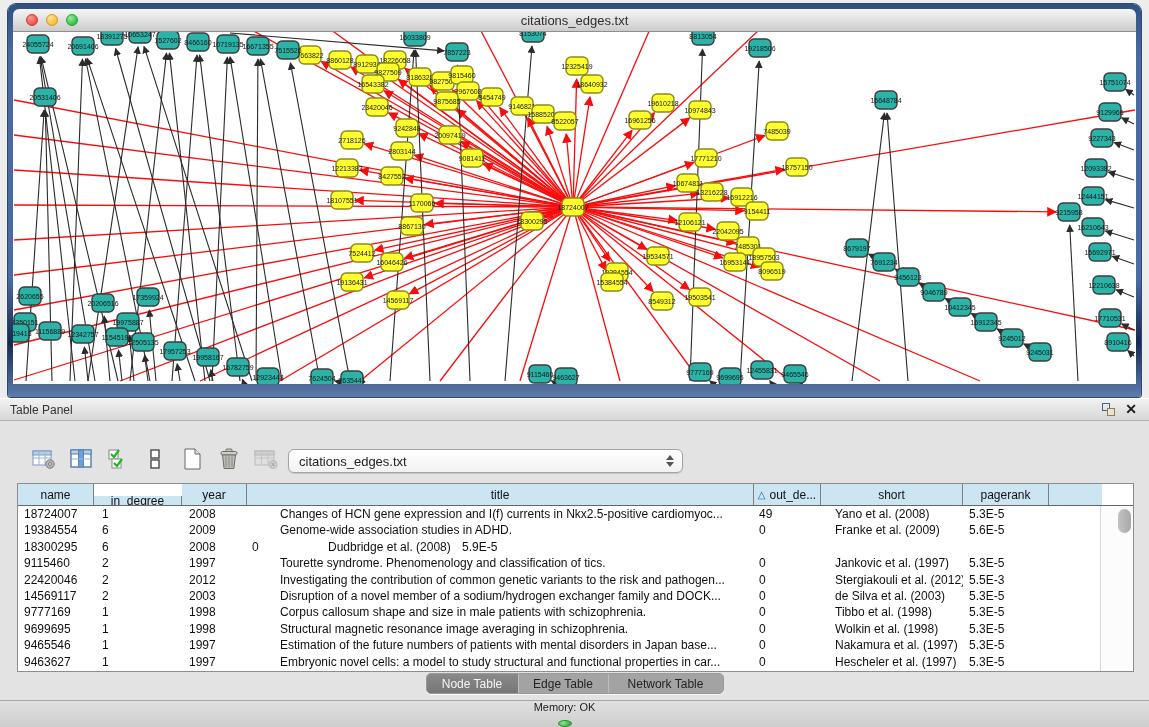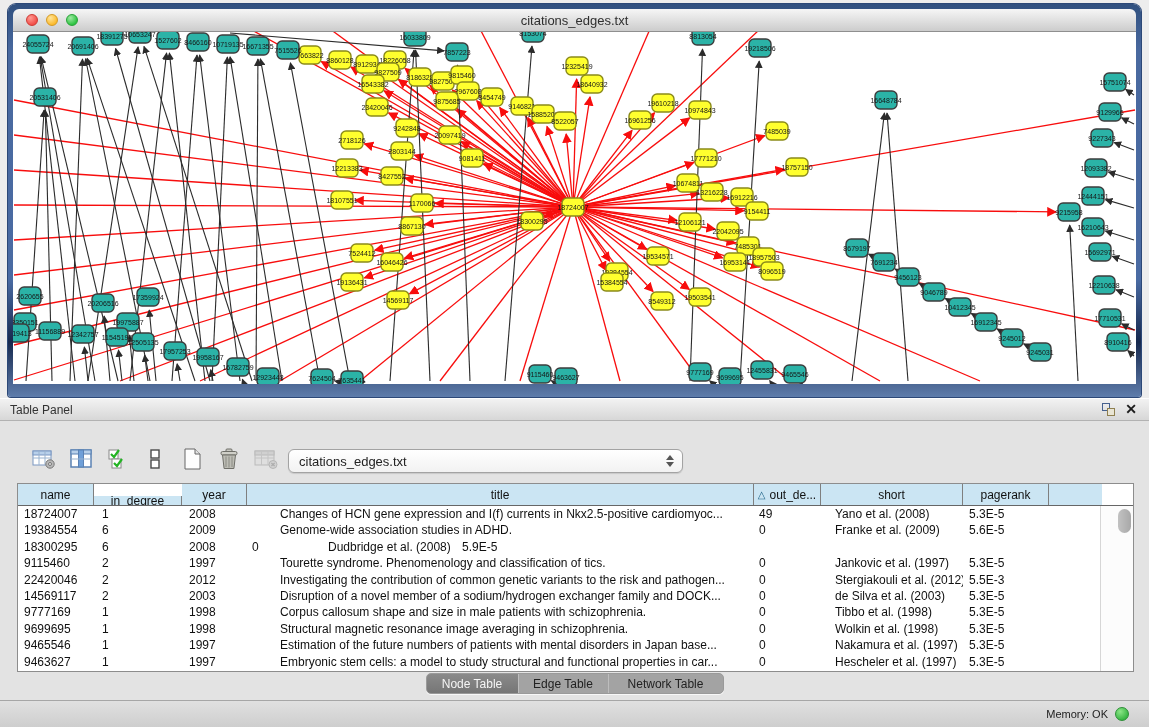--- a/index.html
+++ b/index.html
@@ -64,21 +64,21 @@
   #table-tabs { position:absolute; left:50%; transform:translateX(-50%); top:275px; height:21px; display:flex;
     border:1px solid #9a9a9a; border-radius:5px; overflow:hidden; background:#a3a3a3; box-shadow:0 1px 0 rgba(255,255,255,.7);}
   .tab-seg { font-size:12px; color:#222; text-align:center; line-height:20px; border-right:1px solid #bdbdbd; }
   .tab-seg:last-child { border-right:none; }
   .tab-seg.selected { background:linear-gradient(#8a8a8a,#767676); color:#f5f5f5; }
   #seg-node { width:92px; } #seg-edge { width:90px; } #seg-network { width:114px; }
 
   
   #status-bar { position:absolute; left:0; top:700px; width:1149px; height:27px;
     background:linear-gradient(#e0e0e0,#cecece); border-top:1px solid #a6a6a6;
-    display:flex; align-items:center; justify-content:flex-end; padding-right:20px; gap:7px; }
+    display:flex; align-items:center; justify-content:flex-end; padding-right:20px; gap:7px;flex-direction:column; }
   #status-bar .mem-label { font-size:11px; color:#222; }
   .mem-dot { width:14px; height:14px; border-radius:50%;
     background:radial-gradient(circle at 35% 30%, #8ce687, #36b442 75%); border:1px solid #2c8f36; }
 </style>
 </head>
 <body>
 
 <div id="graph-frame">
   <div id="titlebar">
     <div class="lights">
@@ -670,21 +670,21 @@
           <div class="td" style="flex: 0 0 65px; width: 65px; padding-left: 7px;">1997</div>
           <div class="td" style="flex: 0 0 507px; width: 507px; padding-left: 33px;">Estimation of the future numbers of patients with mental disorders in Japan base...</div>
           <div class="td" style="flex: 0 0 67px; width: 67px; padding-left: 5px;">0</div>
           <div class="td" style="flex: 0 0 142px; width: 142px; padding-left: 14px;">Nakamura et al. (1997)</div>
           <div class="td" style="flex: 0 0 86px; width: 86px; padding-left: 6px;">5.3E-5</div>
         </div>
         <div class="tr">
           <div class="td" style="flex: 0 0 76px; width: 76px; padding-left: 6px;">9463627</div>
           <div class="td" style="flex: 0 0 88px; width: 88px; padding-left: 8px;">1</div>
           <div class="td" style="flex: 0 0 65px; width: 65px; padding-left: 7px;">1997</div>
-          <div class="td" style="flex: 0 0 507px; width: 507px; padding-left: 33px;">Embryonic stem cells: a model to study structural and functional properties in car...</div>
+          <div class="td" style="flex: 0 0 507px; width: 507px; padding-left: 33px;">Embryonic novel cells: a model to study structural and functional properties in car...</div>
           <div class="td" style="flex: 0 0 67px; width: 67px; padding-left: 5px;">0</div>
           <div class="td" style="flex: 0 0 142px; width: 142px; padding-left: 14px;">Hescheler et al. (1997)</div>
           <div class="td" style="flex: 0 0 86px; width: 86px; padding-left: 6px;">5.3E-5</div>
         </div>
       </div>
     <div id="vscroll">
       <span class="thumb"></span>
     </div>
   </div>
 

